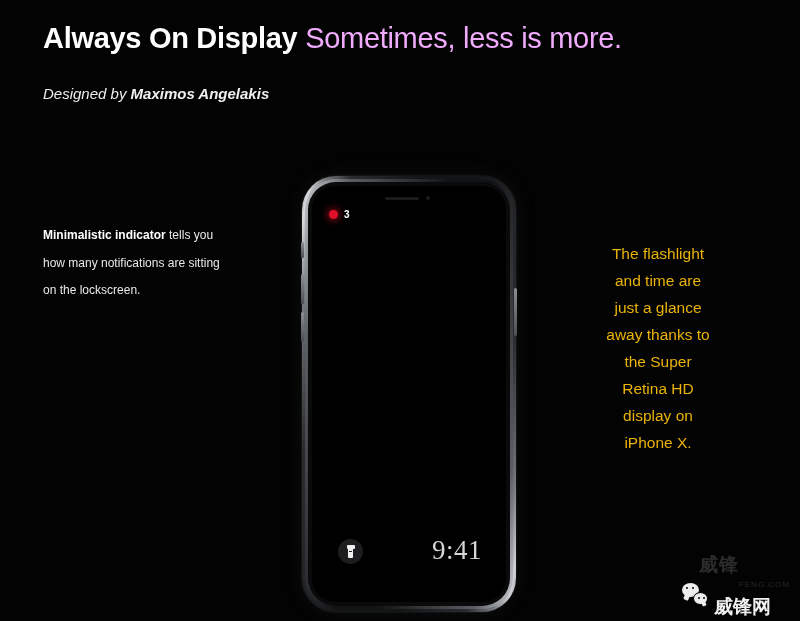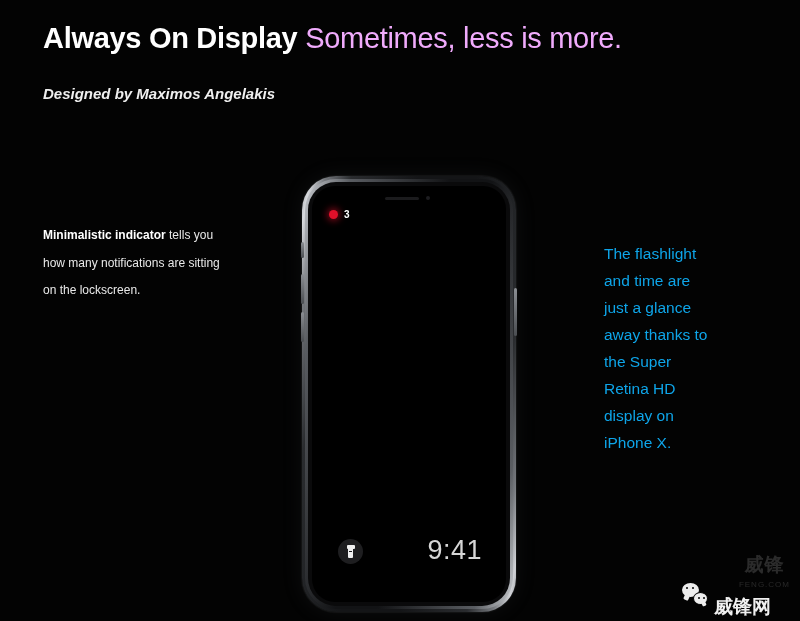--- a/index.html
+++ b/index.html
@@ -38,21 +38,21 @@
     font-weight: 400;
     color: #f0abfc;
   }
   .byline {
     margin-top: 27px;
     font-size: 15px;
     font-style: italic;
     color: #efefef;
     white-space: nowrap;
   }
-  .byline .by-lead { font-weight: 700; }
+  .byline .by-lead { font-weight: 400; }
   .byline .by-name { font-weight: 700; text-align: right; }
 
   
   .copy-left {
     position: absolute;
     left: 43px;
     top: 222px;
     width: 180px;
     font-size: 12px;
     line-height: 27.5px;
@@ -62,21 +62,22 @@
     font-weight: 700;
     color: #ffffff;
   }
   .copy-right {
     position: absolute;
     left: 604px;
     top: 240px;
     width: 108px;
     font-size: 15.5px;
     line-height: 27px;
-    color: #0ea5e9;
+    color: #eab308;
+    text-align: center;
   }
 
   
   .phone-wrap {
     position: absolute;
     left: 302px;
     top: 176px;
     width: 214px;
     height: 436px;
   }
@@ -208,20 +209,21 @@
   }
   
   .clock {
     position: absolute;
     right: 24px;
     bottom: 36px;
     font-size: 27px;
     font-weight: 300;
     color: #d6d6d6;
     letter-spacing: 0.5px;
+    font-family: Liberation Serif, serif;
   }
 
   
   .btn-mute {
     position: absolute;
     left: -1px;
     top: 66px;
     width: 3px;
     height: 16px;
     border-radius: 2px;
@@ -253,32 +255,33 @@
     position: absolute;
     right: 8px;
     bottom: 10px;
     width: 110px;
     height: 56px;
   }
   .wm-ghost {
     position: absolute;
     right: 2px;
     top: 0px;
-    text-align: center;
+    text-align: left;
     color: rgba(255,255,255,0.16);
     font-size: 19px;
     font-weight: 700;
     line-height: 20px;
     letter-spacing: 1px;
   }
   .wm-ghost-sub {
     font-size: 8px;
     font-weight: 400;
     letter-spacing: 1px;
     color: rgba(255,255,255,0.14);
+    margin-left: 40px;
   }
   .wm-main {
     position: absolute;
     left: 0;
     top: 16px;
     display: flex;
     align-items: center;
     gap: 6px;
   }
   .wechat-icon {

